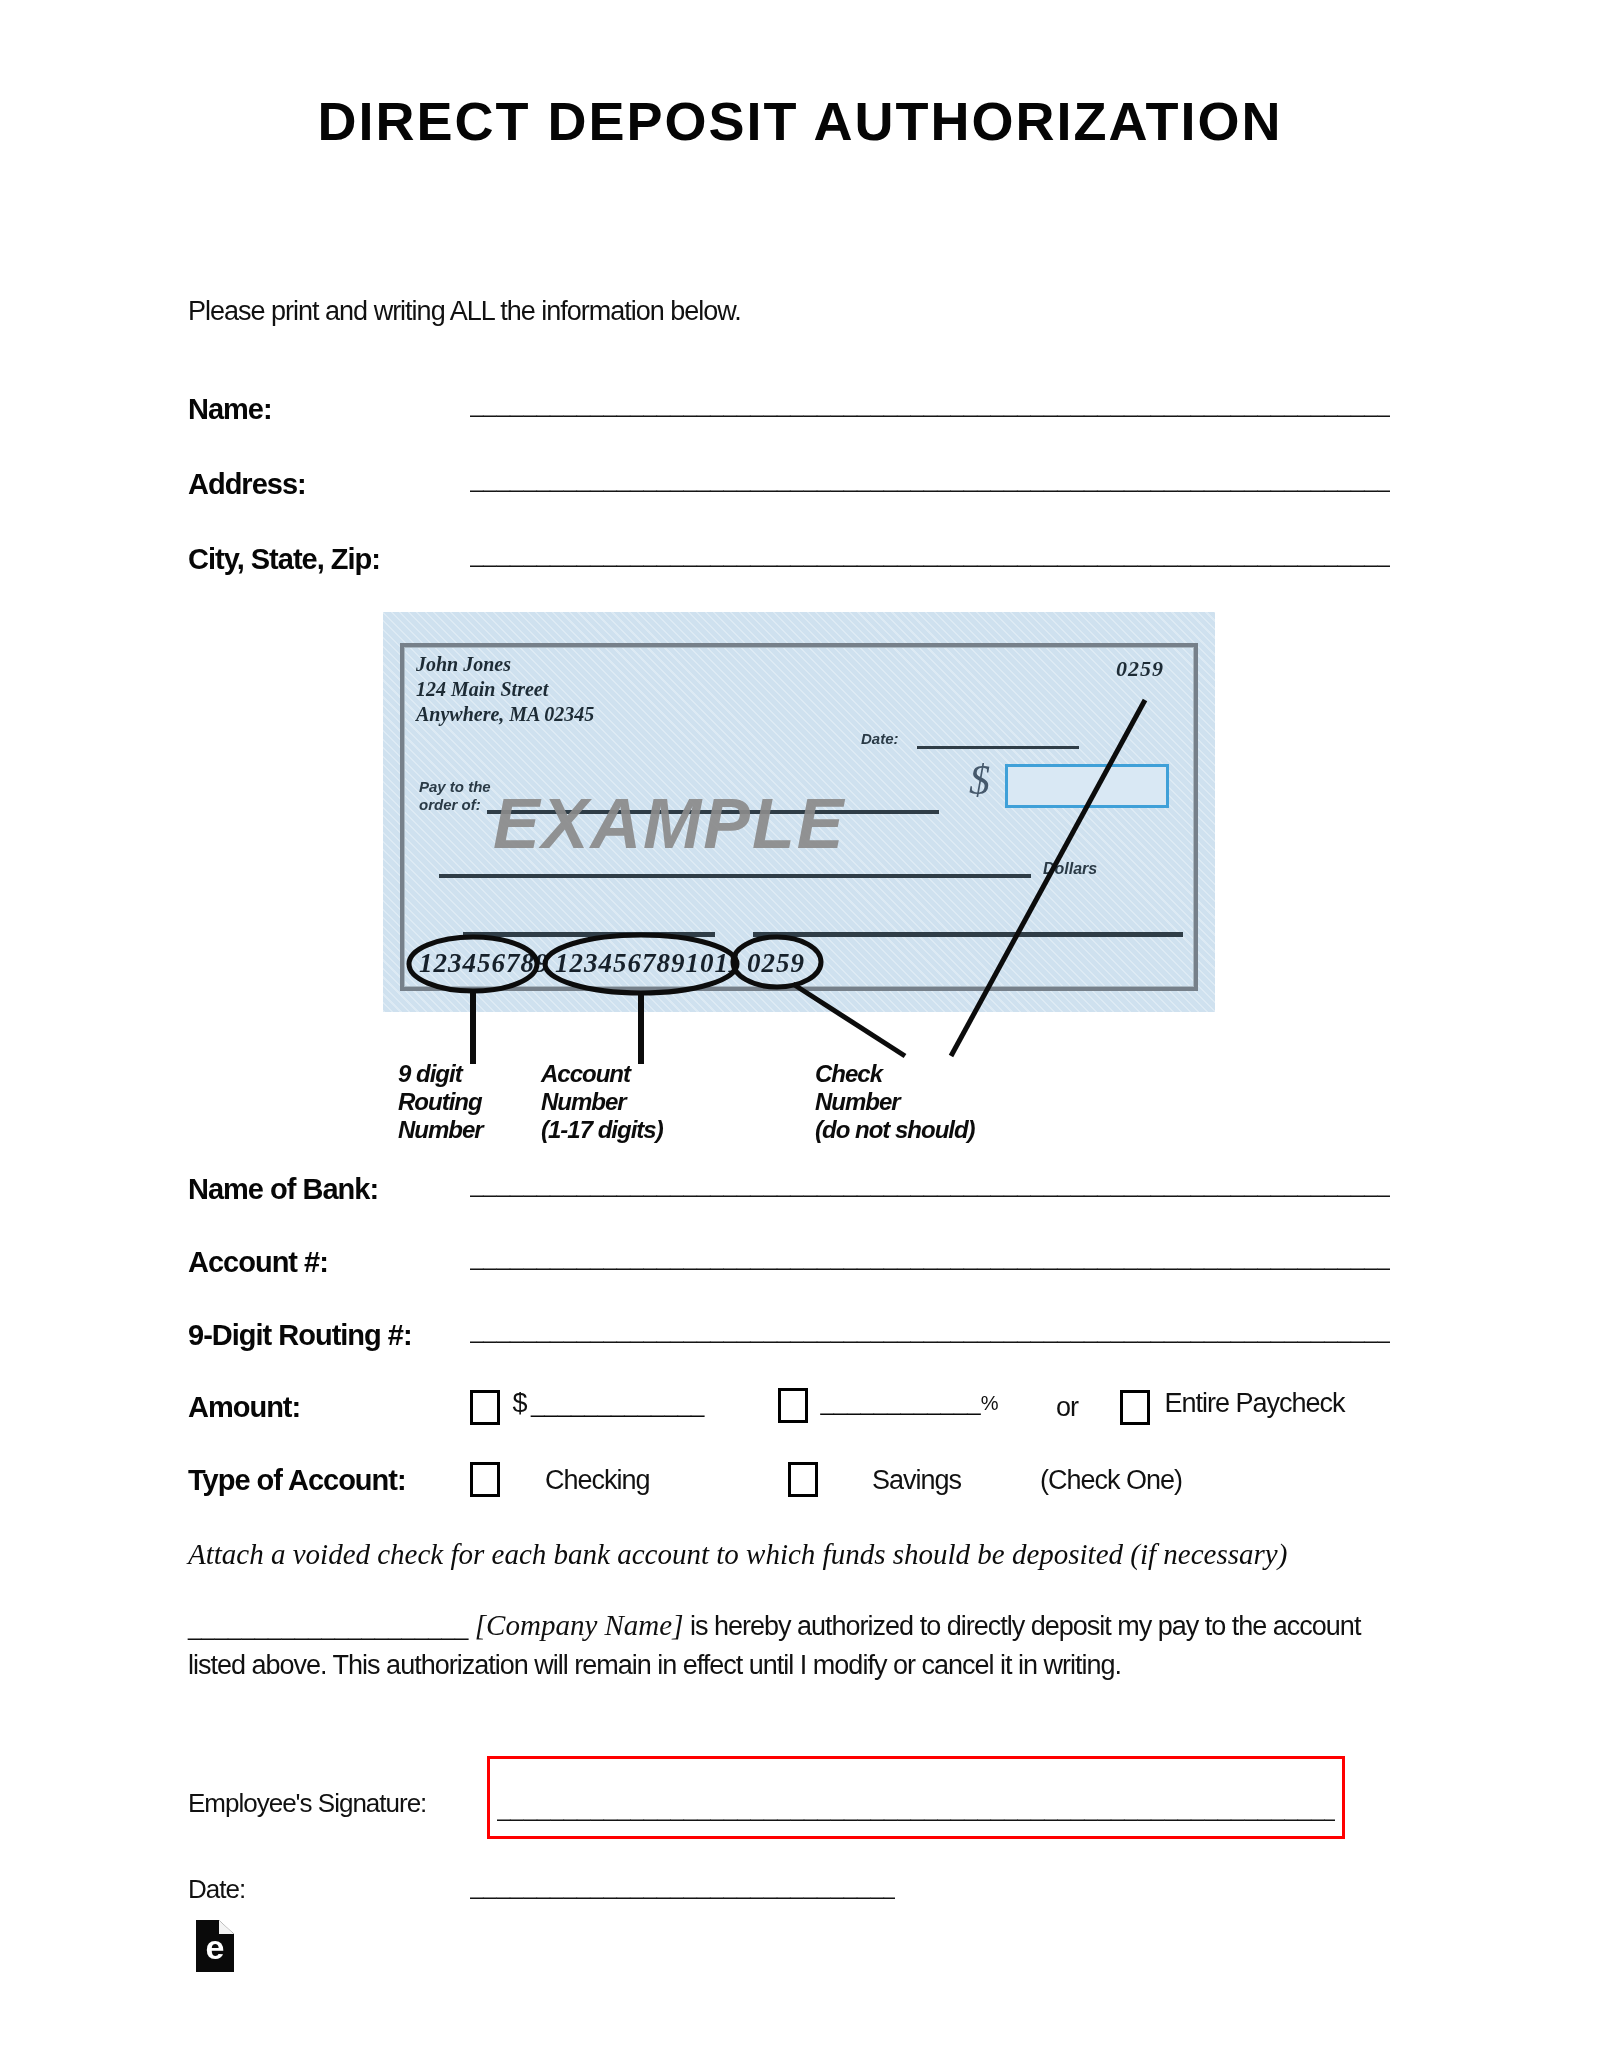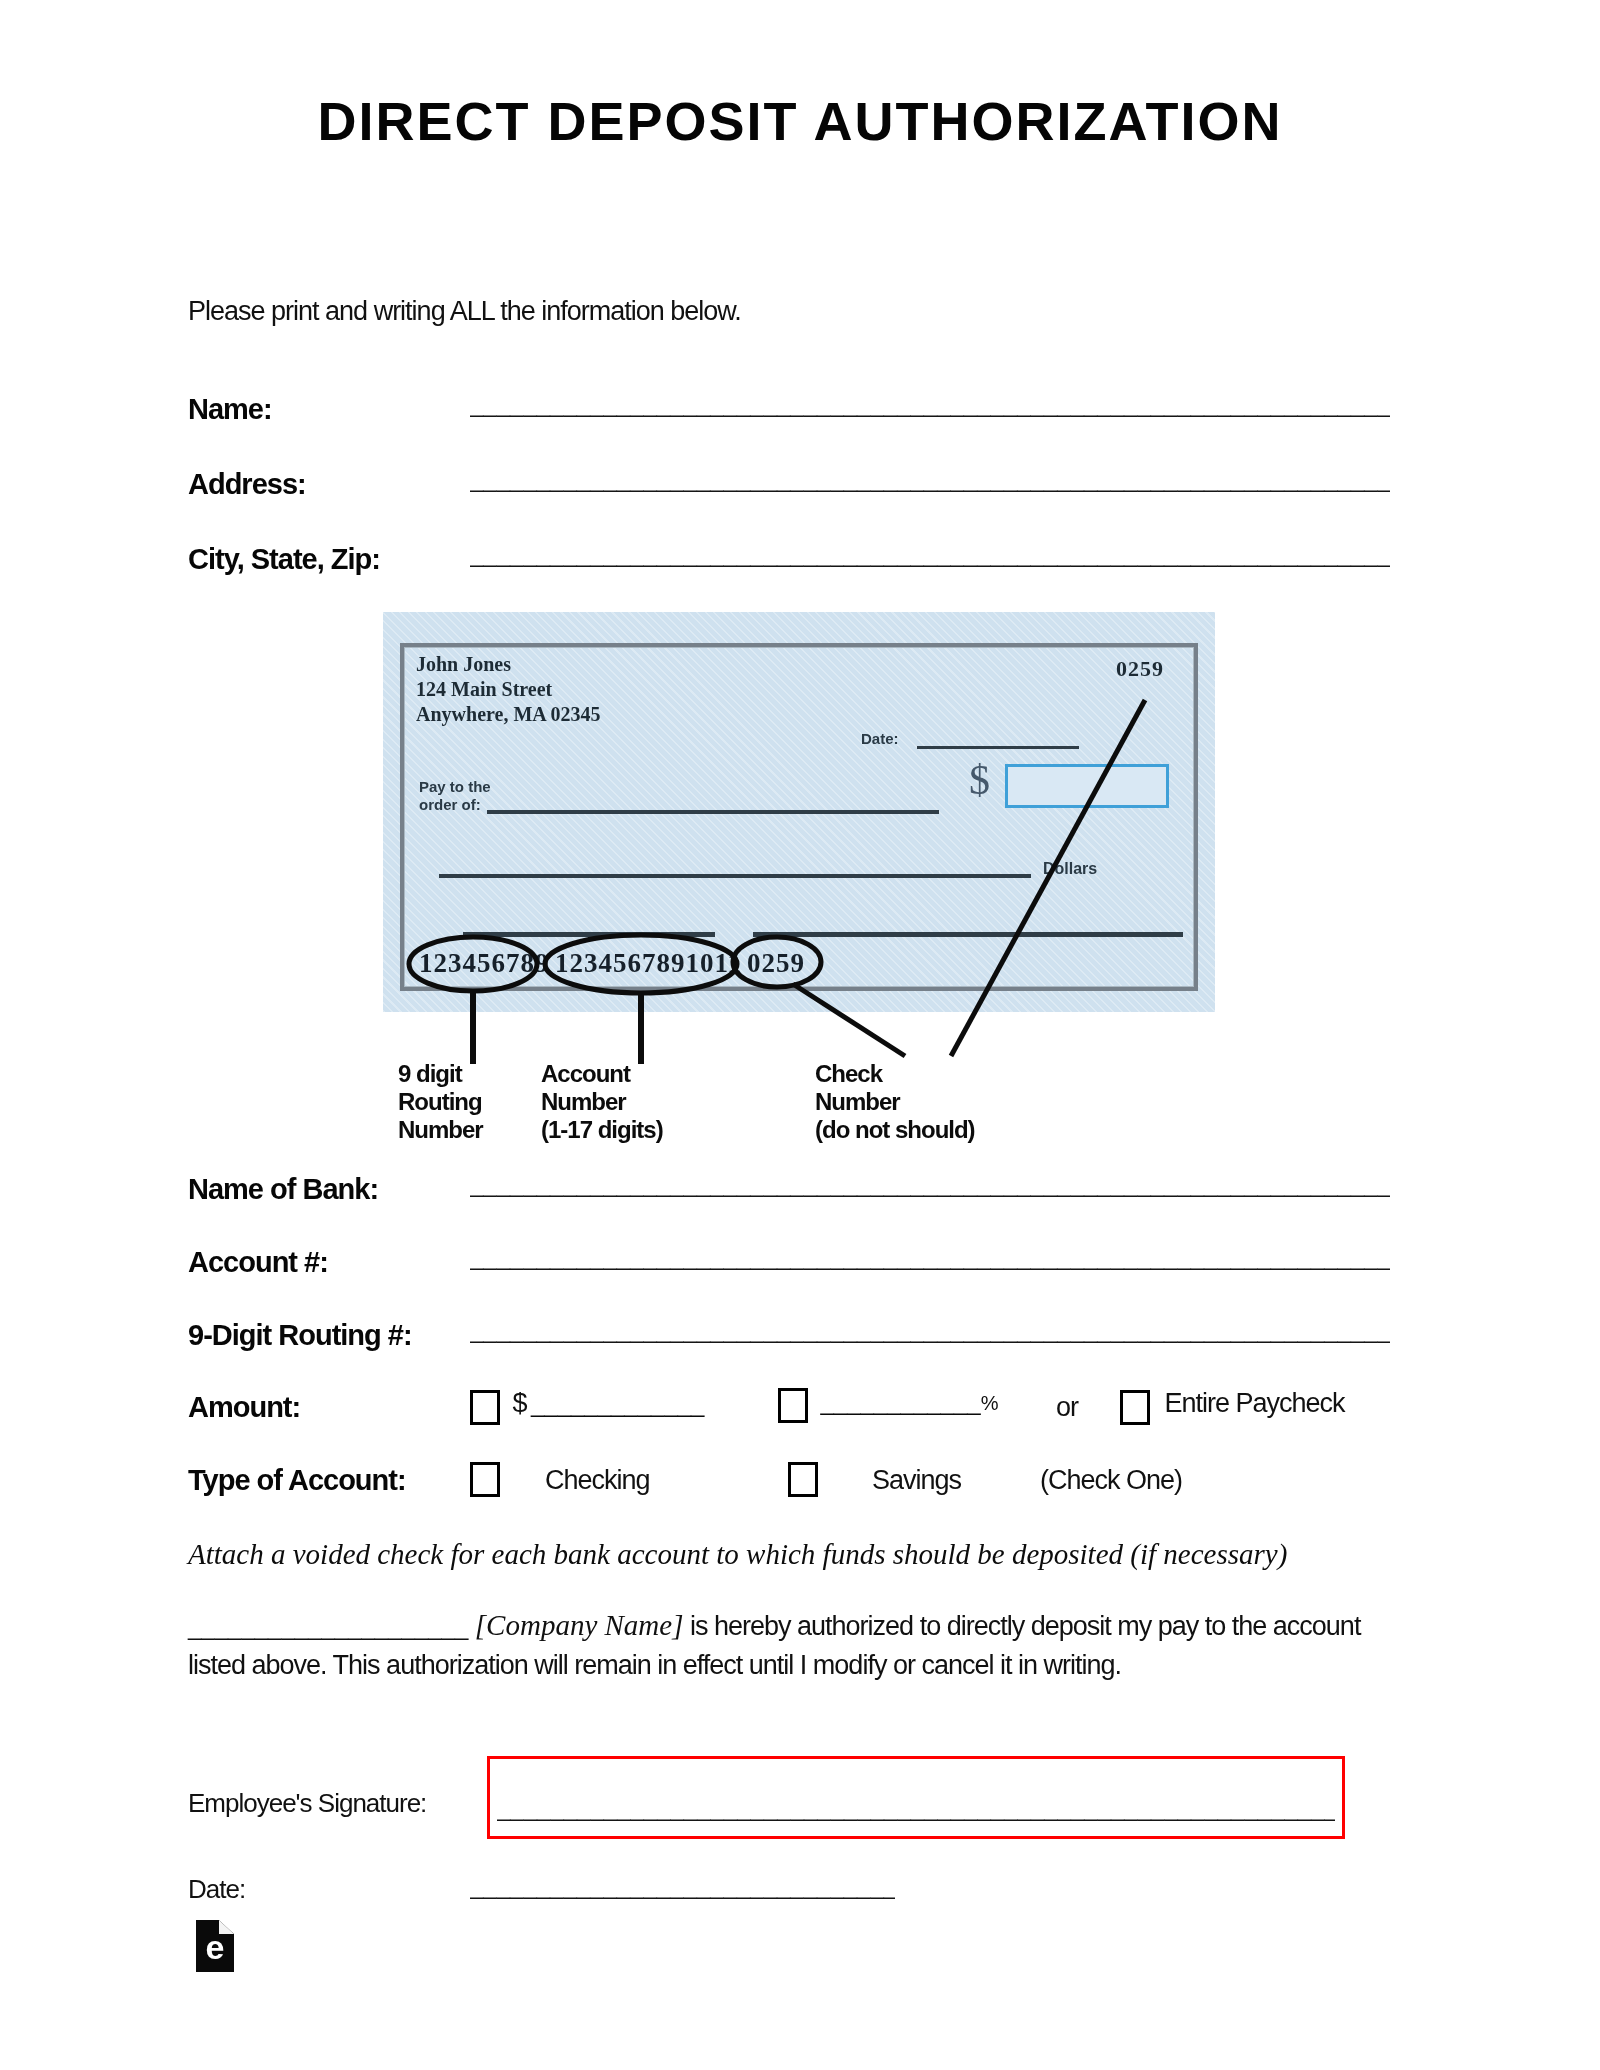--- a/index.html
+++ b/index.html
@@ -20,21 +20,21 @@
     font-size:24px;letter-spacing:0;white-space:nowrap;overflow:hidden;
     height:34px;color:#151515;
   }
   .blank-inline{white-space:nowrap;letter-spacing:0;}
   
   .cbx{
     display:inline-block;width:24px;height:29px;border:3px solid #000;
     background:#fff;vertical-align:middle;
   }
   
-  .check-fig{left:383px;top:612px;width:832px;height:545px;}
+  .check-fig{left:383px;top:612px;width:832px;height:545px;font-style:italic;}
   .check-blue{
     position:absolute;left:0;top:0;width:832px;height:400px;
     background:
       repeating-linear-gradient(45deg, rgba(255,255,255,.30) 0 1.5px, rgba(255,255,255,0) 1.5px 6px),
       #cfe1ef;
   }
   .check-inner{
     position:absolute;left:17px;top:31px;width:790px;height:340px;
     border:4px solid #76808a;box-shadow:inset 0 0 0 1px #aab8c2;
   }
@@ -119,20 +119,21 @@
 
     <div class="abs chk-small" style="left:478px;top:118px;">Date:</div>
     <div class="hline" style="left:534px;top:134px;width:162px;height:3px;"></div>
 
     <div class="abs chk-small" style="left:36px;top:166px;line-height:18px;">
       <div>Pay to the</div>
       <div>order of:</div>
     </div>
     <div class="hline" style="left:104px;top:198px;width:452px;height:4px;"></div>
 
+    <div class="abs watermark">EXAMPLE</div>
 
     <div class="abs dollar-sym check-serif">$</div>
     <div class="amount-box"></div>
 
     <div class="hline" style="left:56px;top:262px;width:592px;height:4px;"></div>
     <div class="abs chk-small" style="left:660px;top:248px;font-size:16px;">Dollars</div>
 
     <div class="hline" style="left:80px;top:320px;width:252px;height:5px;"></div>
     <div class="hline" style="left:370px;top:320px;width:430px;height:5px;"></div>
 

